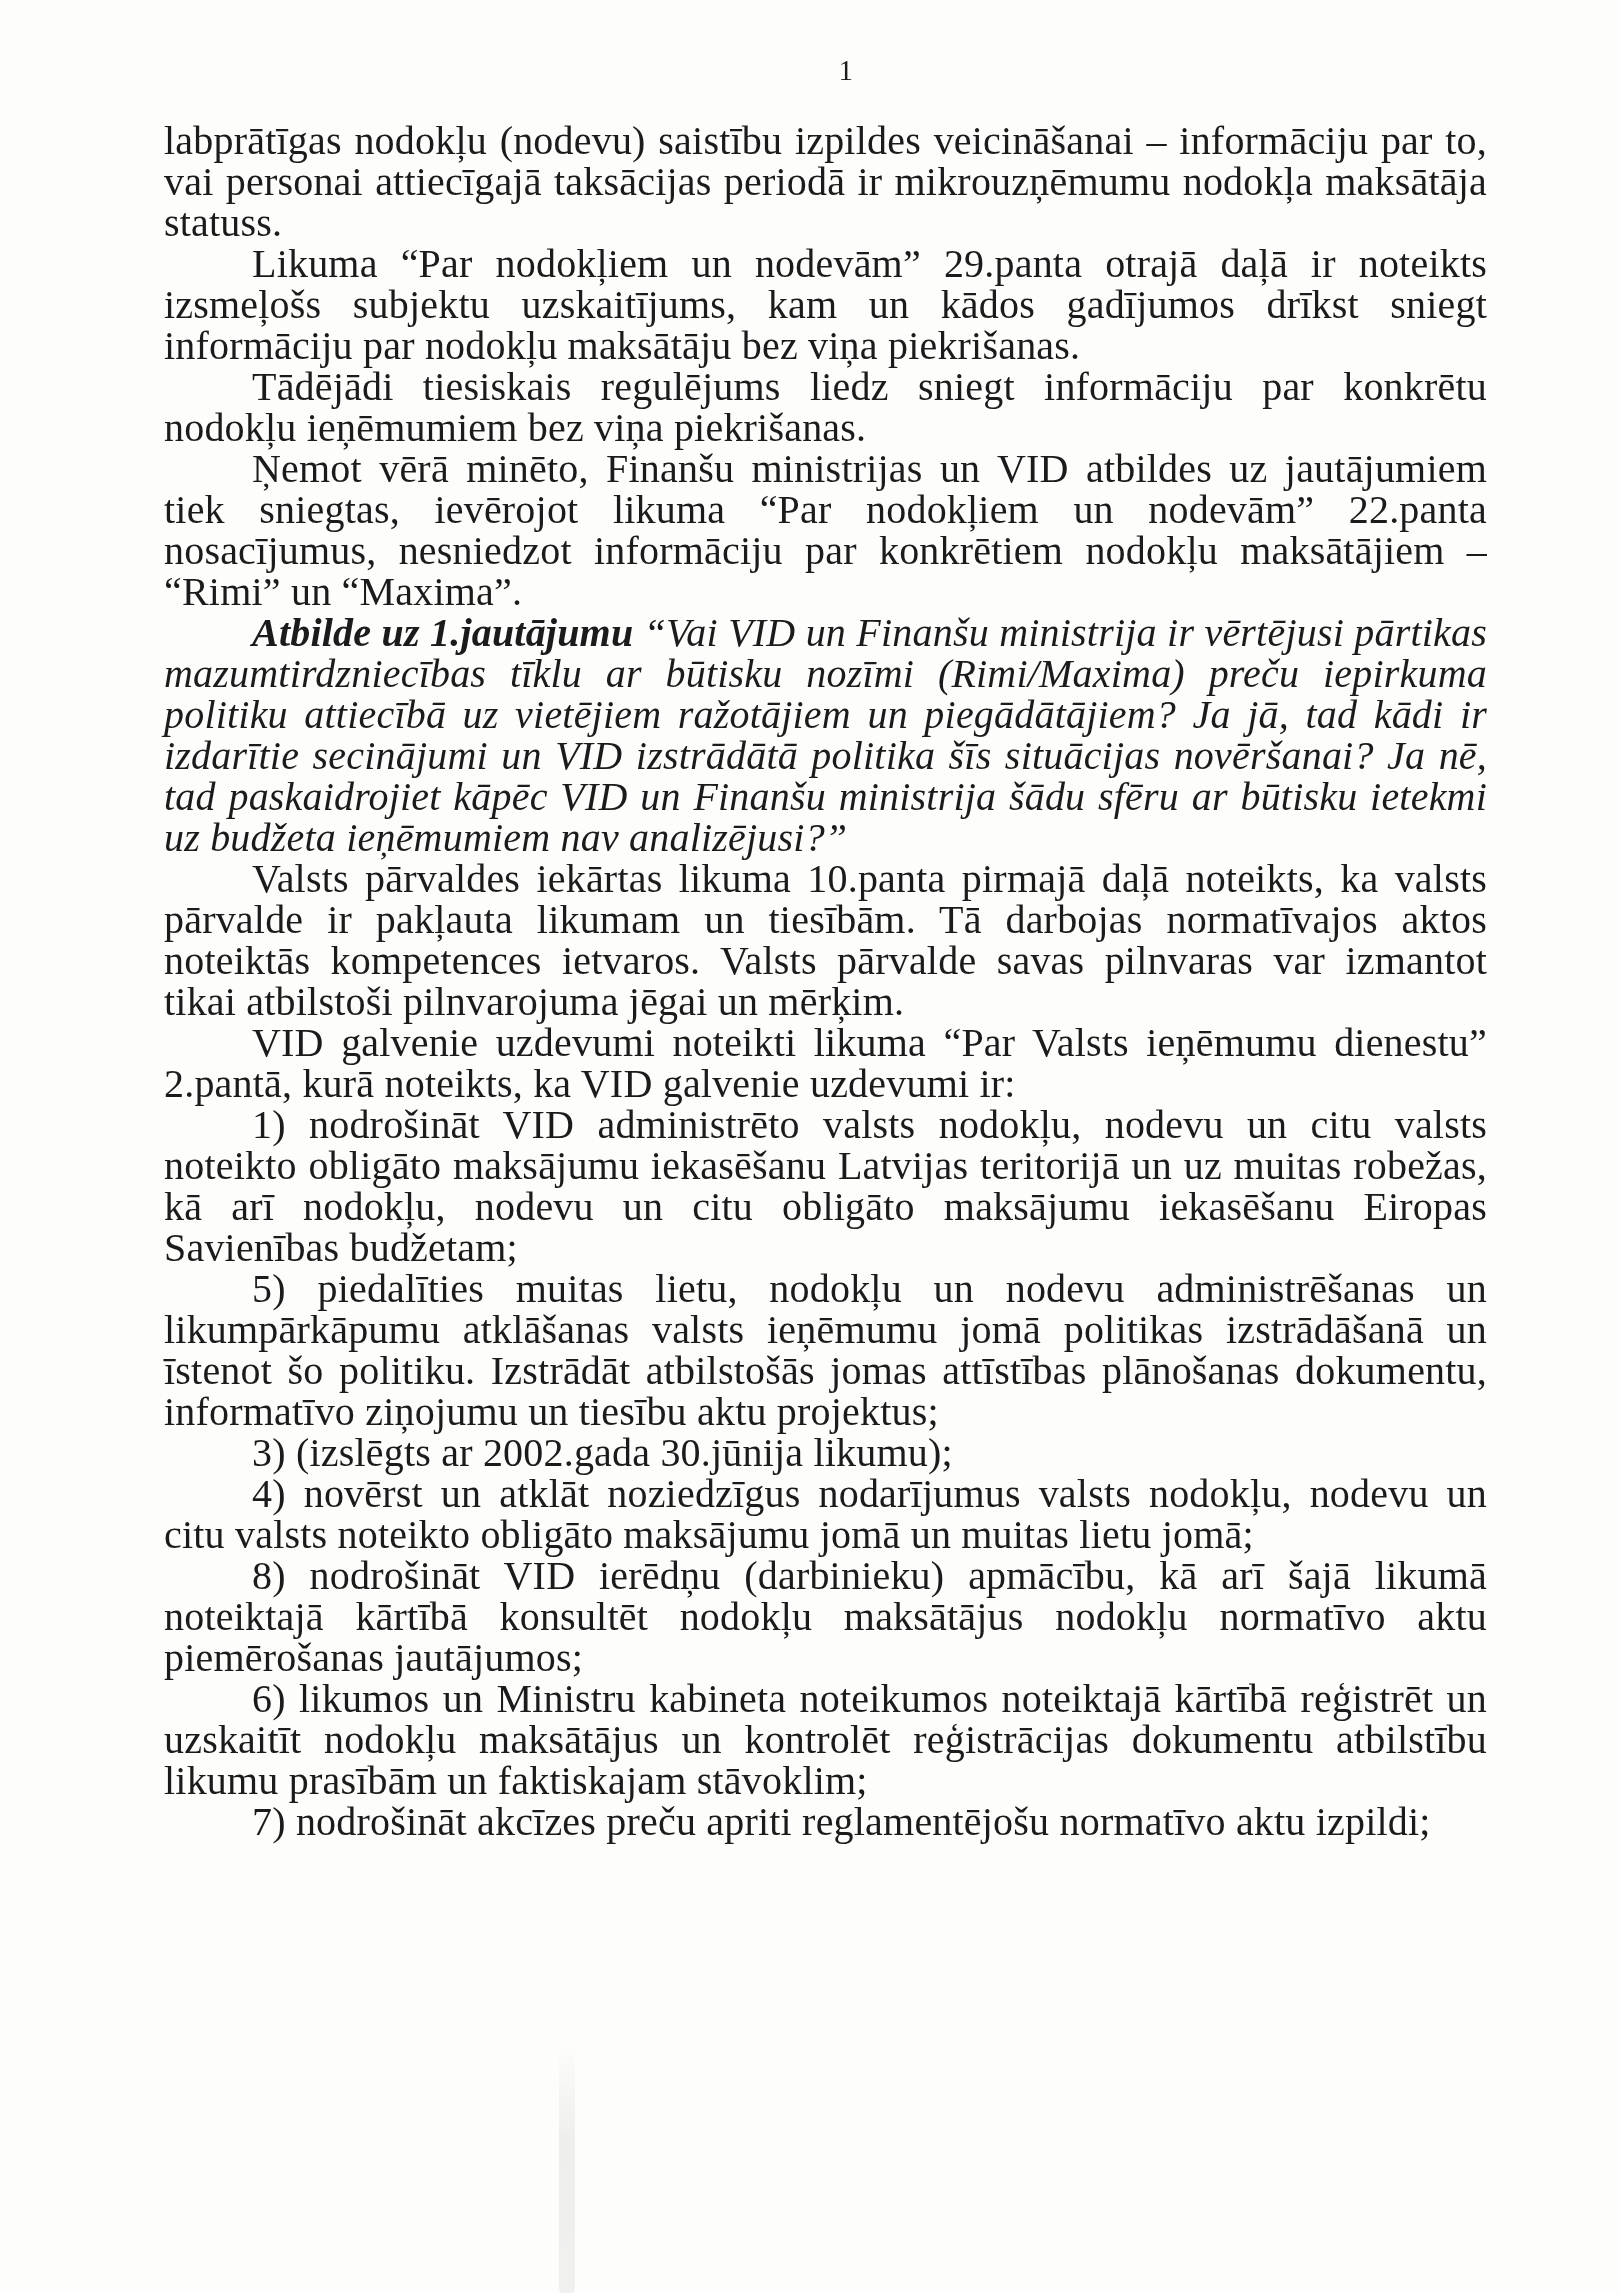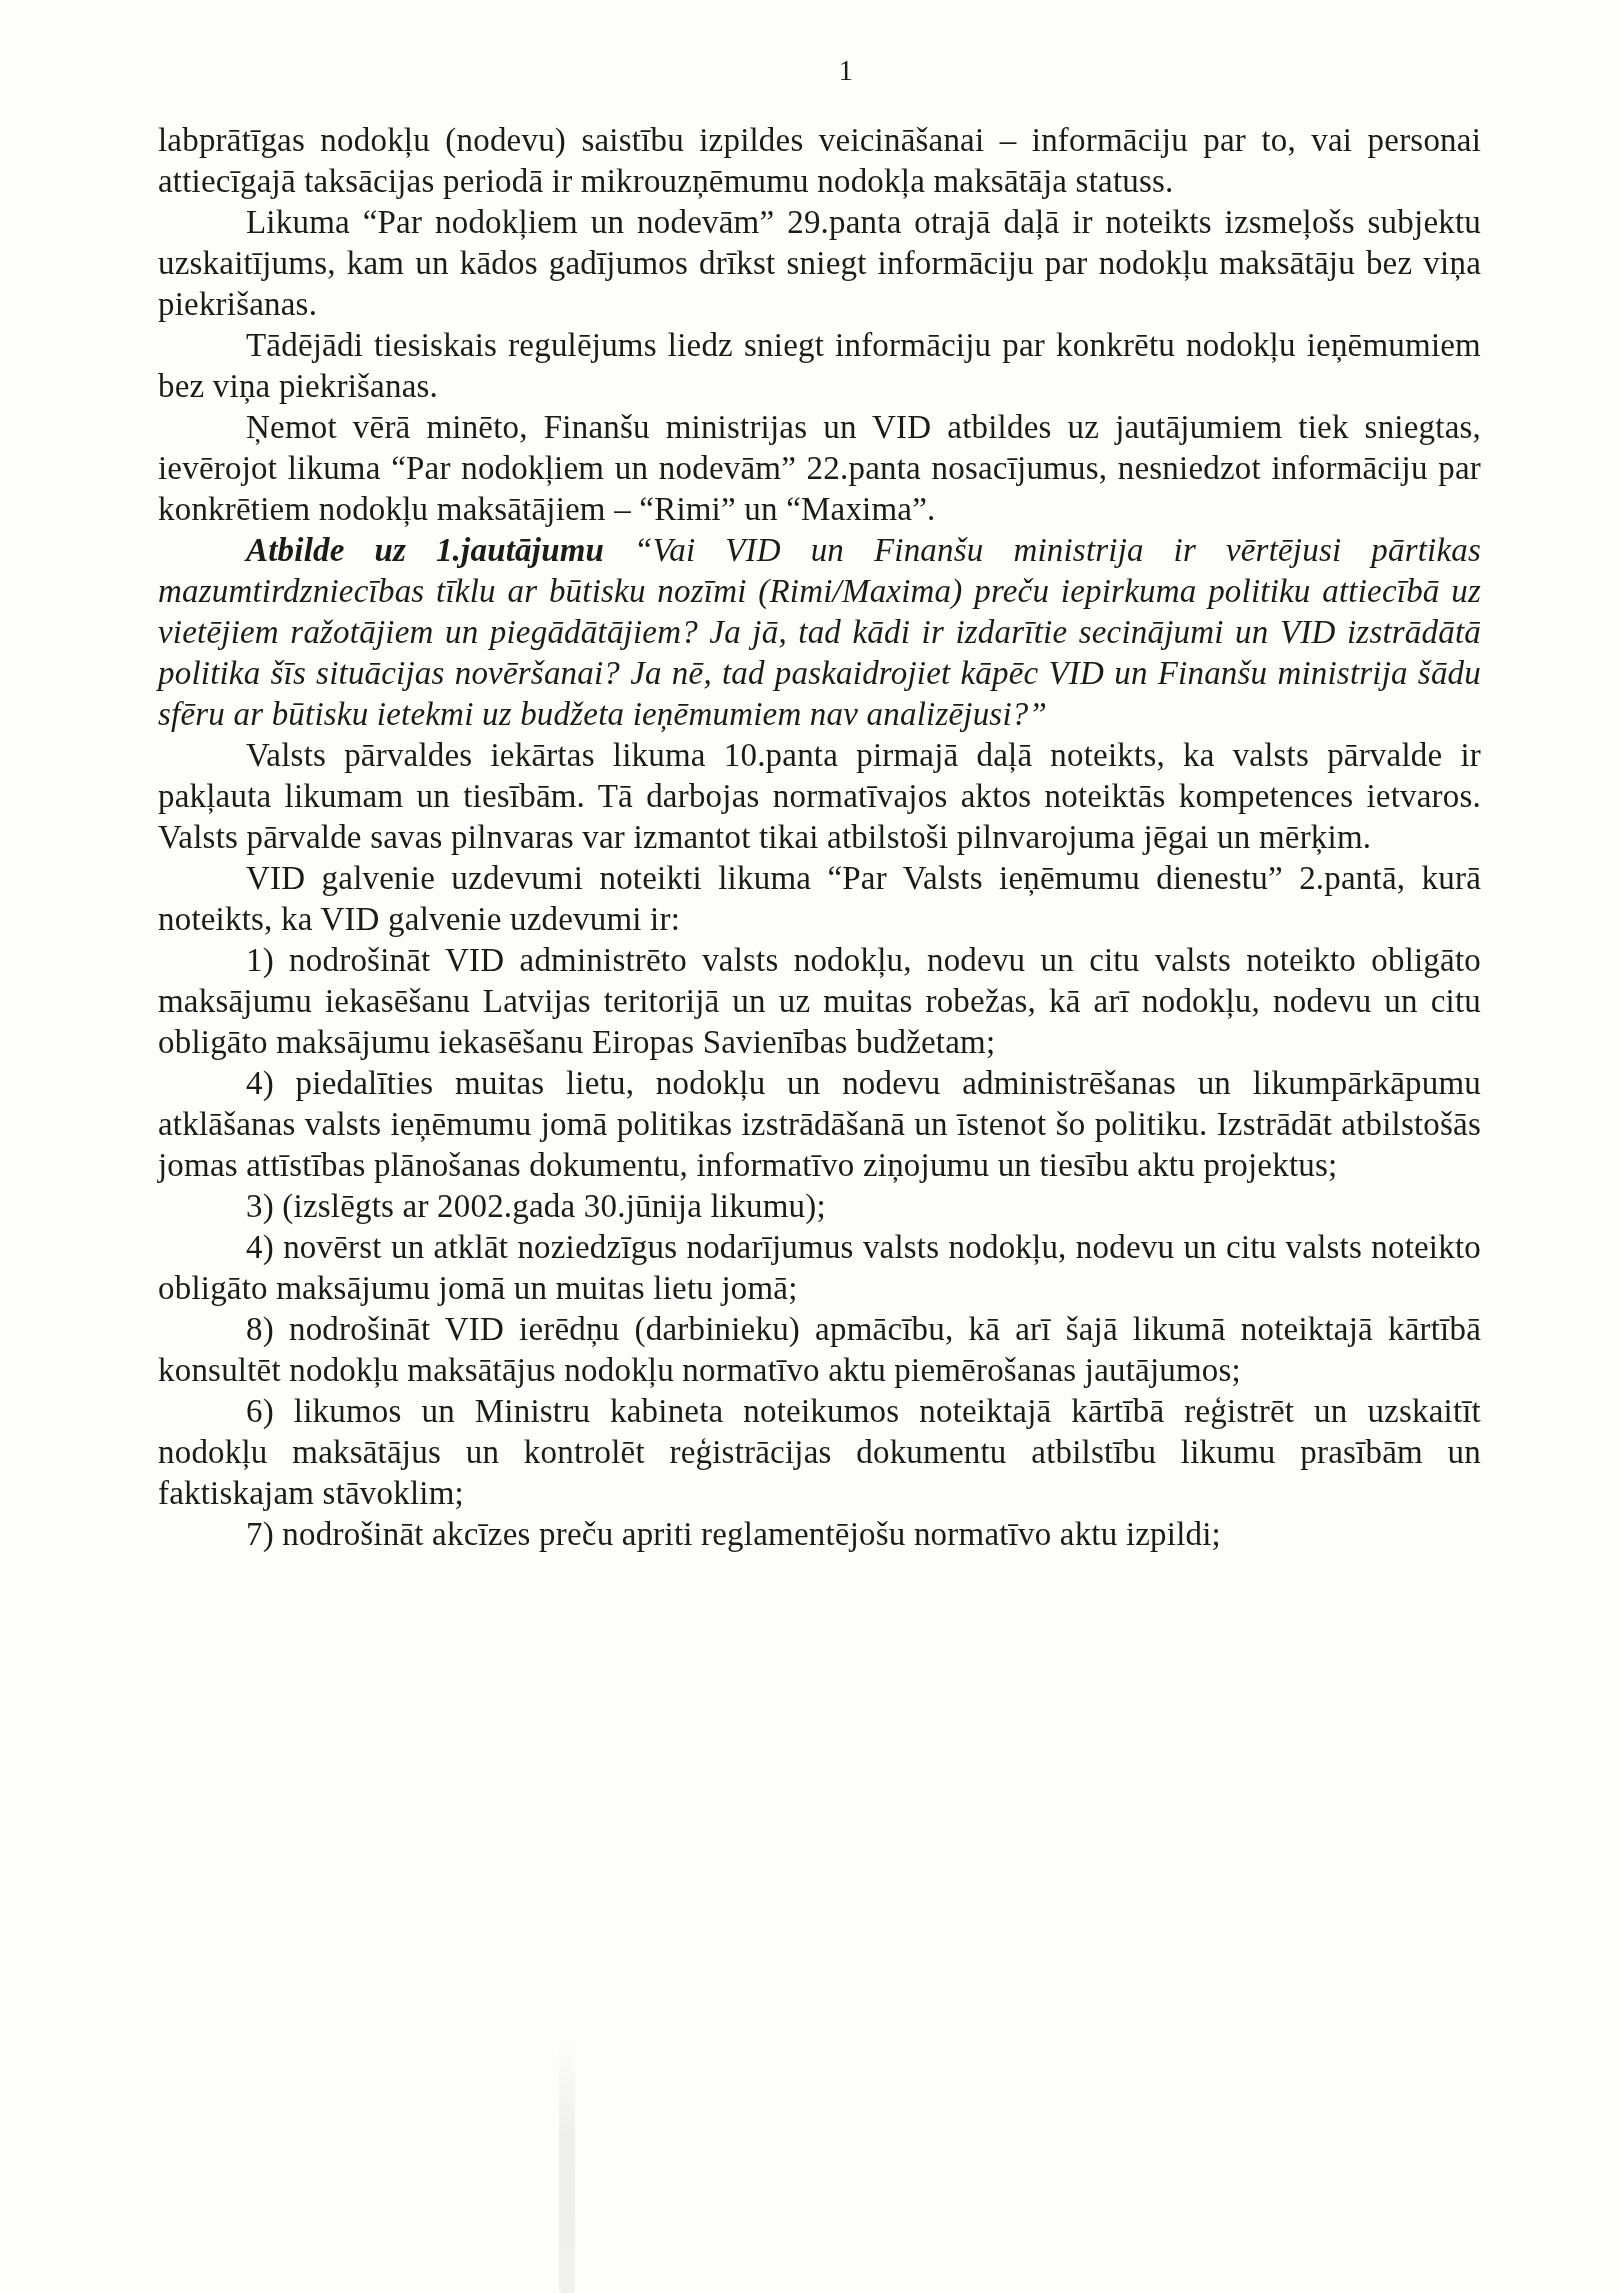--- a/index.html
+++ b/index.html
@@ -23,23 +23,23 @@
     left: 0;
     width: 985px; 
     text-align: right;
     padding-right: 132px;
     box-sizing: border-box;
     font-size: 29px;
   }
   .content {
     position: absolute;
     top: 120px;
-    left: 158px;
+    left: 164px;
     width: 1323px;
-    font-size: 33px;
+    font-size: 40px;
     line-height: 41px;
     text-align: justify;
     letter-spacing: 0.2px;
   }
   .para {
     margin: 0;
     text-indent: 88px;
   }
   .para.first {
     text-indent: 0;
@@ -79,21 +79,21 @@
     <p class="para">Ņemot vērā minēto, Finanšu ministrijas un VID atbildes uz jautājumiem tiek sniegtas, ievērojot likuma “Par nodokļiem un nodevām” 22.panta nosacījumus, nesniedzot informāciju par konkrētiem nodokļu maksātājiem – “Rimi” un “Maxima”.</p>
 
     <p class="para question"><span class="q-lead">Atbilde uz 1.jautājumu</span><span> “Vai VID un Finanšu ministrija ir vērtējusi pārtikas mazumtirdzniecības tīklu ar būtisku nozīmi (Rimi/Maxima) preču iepirkuma politiku attiecībā uz vietējiem ražotājiem un piegādātājiem? Ja jā, tad kādi ir izdarītie secinājumi un VID izstrādātā politika šīs situācijas novēršanai? Ja nē, tad paskaidrojiet kāpēc VID un Finanšu ministrija šādu sfēru ar būtisku ietekmi uz budžeta ieņēmumiem nav analizējusi?”</span></p>
 
     <p class="para">Valsts pārvaldes iekārtas likuma 10.panta pirmajā daļā noteikts, ka valsts pārvalde ir pakļauta likumam un tiesībām. Tā darbojas normatīvajos aktos noteiktās kompetences ietvaros. Valsts pārvalde savas pilnvaras var izmantot tikai atbilstoši pilnvarojuma jēgai un mērķim.</p>
 
     <p class="para">VID galvenie uzdevumi noteikti likuma “Par Valsts ieņēmumu dienestu” 2.pantā, kurā noteikts, ka VID galvenie uzdevumi ir:</p>
 
     <p class="para">1) nodrošināt VID administrēto valsts nodokļu, nodevu un citu valsts noteikto obligāto maksājumu iekasēšanu Latvijas teritorijā un uz muitas robežas, kā arī nodokļu, nodevu un citu obligāto maksājumu iekasēšanu Eiropas Savienības budžetam;</p>
 
-    <p class="para">4) piedalīties muitas lietu, nodokļu un nodevu administrēšanas un likumpārkāpumu atklāšanas valsts ieņēmumu jomā politikas izstrādāšanā un īstenot šo politiku. Izstrādāt atbilstošās jomas attīstības plānošanas dokumentu, informatīvo ziņojumu un tiesību aktu projektus;</p>
+    <p class="para">5) piedalīties muitas lietu, nodokļu un nodevu administrēšanas un likumpārkāpumu atklāšanas valsts ieņēmumu jomā politikas izstrādāšanā un īstenot šo politiku. Izstrādāt atbilstošās jomas attīstības plānošanas dokumentu, informatīvo ziņojumu un tiesību aktu projektus;</p>
 
     <p class="para">3) (izslēgts ar 2002.gada 30.jūnija likumu);</p>
 
     <p class="para">4) novērst un atklāt noziedzīgus nodarījumus valsts nodokļu, nodevu un citu valsts noteikto obligāto maksājumu jomā un muitas lietu jomā;</p>
 
     <p class="para">8) nodrošināt VID ierēdņu (darbinieku) apmācību, kā arī šajā likumā noteiktajā kārtībā konsultēt nodokļu maksātājus nodokļu normatīvo aktu piemērošanas jautājumos;</p>
 
     <p class="para">6) likumos un Ministru kabineta noteikumos noteiktajā kārtībā reģistrēt un uzskaitīt nodokļu maksātājus un kontrolēt reģistrācijas dokumentu atbilstību likumu prasībām un faktiskajam stāvoklim;</p>
 
     <p class="para">7) nodrošināt akcīzes preču apriti reglamentējošu normatīvo aktu izpildi;</p>

